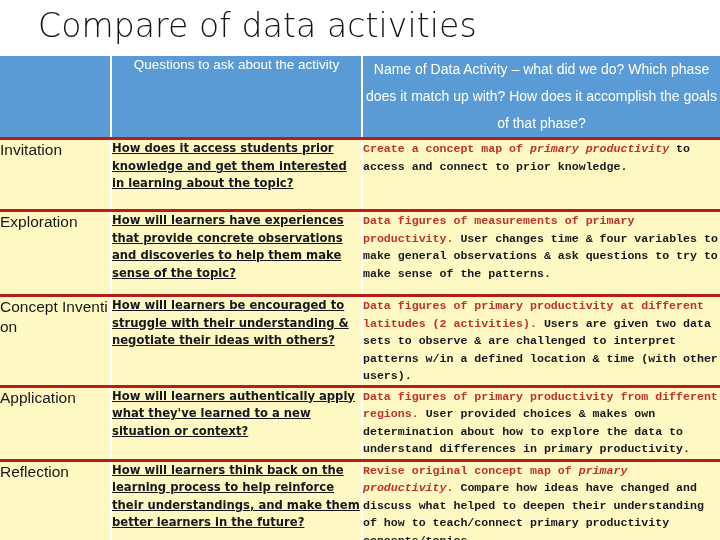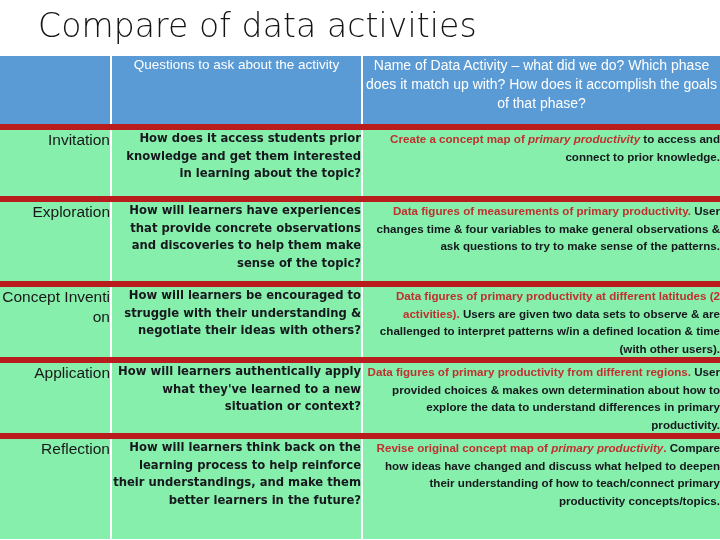--- a/index.html
+++ b/index.html
@@ -60,30 +60,29 @@
     color: #ffffff;
     text-align: center;
     font-size: 13.5px;
     line-height: 17px;
     font-weight: 400;
     padding: 7px 7px 0 7px;
     box-sizing: border-box;
   }
   .hdr-cell.last { border-right: none; }
   .hdr-cell.blank { padding: 0; }
-  .hdr-cell.wide  { font-size: 14px; line-height: 19px; padding-top: 6px; }
+  .hdr-cell.wide  { font-size: 14px; line-height: 27px; padding-top: 6px; }
 
   
   .body-cell {
-    background: #86efac;
-    border-top: 6px solid #b91c1c;
+    background: #fef9c3;
+    border-top: 3px solid #b91c1c;
     border-right: 2px solid #ffffff;
     box-sizing: border-box;
     padding: 7px 8px 6px 8px;
-    text-align: right;
   }
   .body-cell.last { border-right: none; }
 
   .phase-cell {
     font-size: 15.5px;
     line-height: 20px;
     color: #181818;
     font-weight: 400;
     padding: 9px 4px 6px 7px;
     word-break: break-all;
@@ -92,24 +91,25 @@
 
   .question-cell {
     font-family: "DejaVu Sans", sans-serif;
     font-size: 11.6px;
     line-height: 17.5px;
     color: #16181d;
     font-weight: 600;
     padding-left: 9px;
     padding-right: 6px;
     padding-top: 8px;
+    text-decoration: underline;
   }
 
   .name-cell {
-    font-family: Liberation Sans, sans-serif;
+    font-family: Liberation Mono, monospace;
     font-size: 11.6px;
     line-height: 17.5px;
     color: #16181d;
     font-weight: 600;
     padding-left: 8px;
     padding-right: 6px;
     padding-top: 8px;
   }
   .name-cell .lead {
     color: #C0302F;

